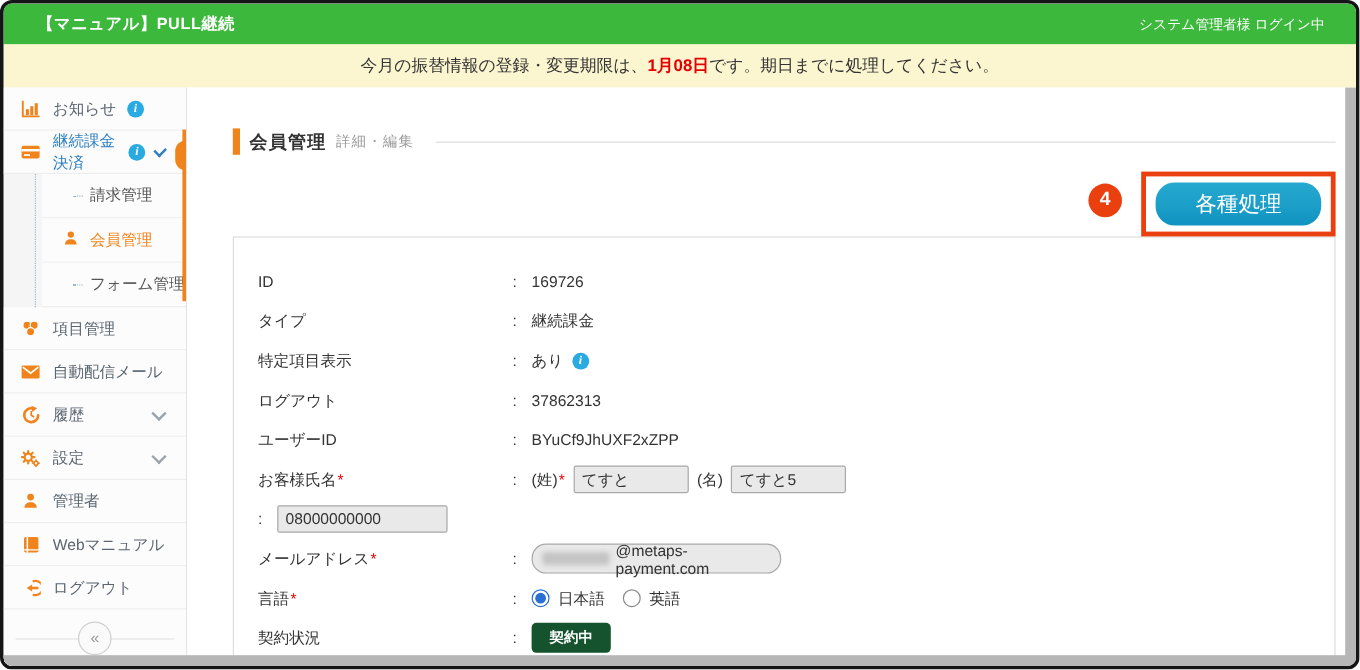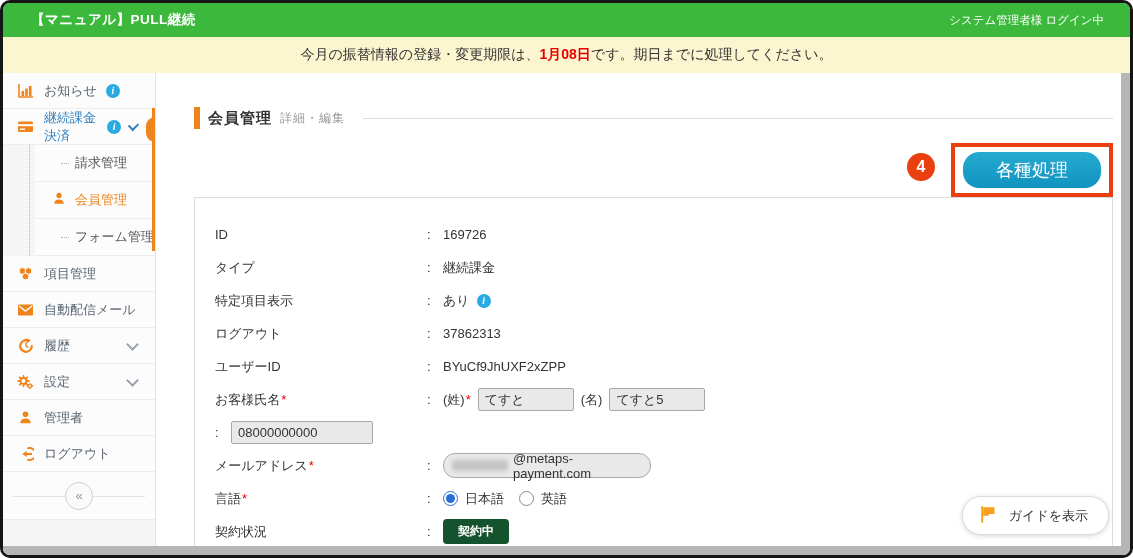--- a/index.html
+++ b/index.html
@@ -202,20 +202,30 @@
       <div class="side-item">
         <span class="ico">
           <svg width="15" height="15" viewBox="0 0 16 16">
               <circle cx="8" cy="4.5" r="3" fill="#f0841c"></circle>
               <path d="M2.5 14c0-3.3 2.4-5 5.5-5s5.5 1.7 5.5 5z" fill="#f0841c"></path>
             </svg>
         </span>
         <span>管理者</span>
       </div>
 
+      <div class="side-item">
+        <span class="ico">
+          <svg width="16" height="16" viewBox="0 0 16 16">
+              <path d="M3.5 1.5h9A1.5 1.5 0 0 1 14 3v10a1.5 1.5 0 0 1-1.5 1.5h-9A1.5 1.5 0 0 1 2 13V3a1.5 1.5 0 0 1 1.5-1.5z" fill="#f0841c"></path>
+              <path d="M4.8 1.5v13" stroke="#fff" stroke-width="1.3"></path>
+              <path d="M2 12.2h12" stroke="#fff" stroke-width="1"></path>
+            </svg>
+        </span>
+        <span>Webマニュアル</span>
+      </div>
 
       <div class="side-item">
         <span class="ico">
           <svg width="16" height="16" viewBox="0 0 16 16">
               <path d="M10 2.2a6 6 0 1 1 0 11.6" stroke="#f0841c" stroke-width="1.9" fill="none" stroke-linecap="round"></path>
               <path d="M8.8 5v2H14v2H8.8v2L4.2 8z" fill="#f0841c"></path>
             </svg>
         </span>
         <span>ログアウト</span>
       </div>
@@ -324,29 +334,20 @@
           </span>
         </div>
 
         <div class="frow">
           <span class="flabel"><span class="smudge"></span></span>
           <span class="colon">:</span>
         </div>
 
       </section>
 
-      <div class="guide-btn">
-        <span>
-          <svg width="18" height="19" viewBox="0 0 18 19">
-              <rect x="2.2" y="1" width="2" height="17" rx="1" fill="#f8a01a"></rect>
-              <path d="M4.2 2.2h11.3v6.9H9.8v1.6H4.2z" fill="#f8a01a"></path>
-            </svg>
-        </span>
-        <span>ガイドを表示</span>
-      </div>
 
     </main>
   </div>
 
   <div class="vscroll"></div>
   <div class="hscroll"></div>
 
 </div>
 
 </body></html>

